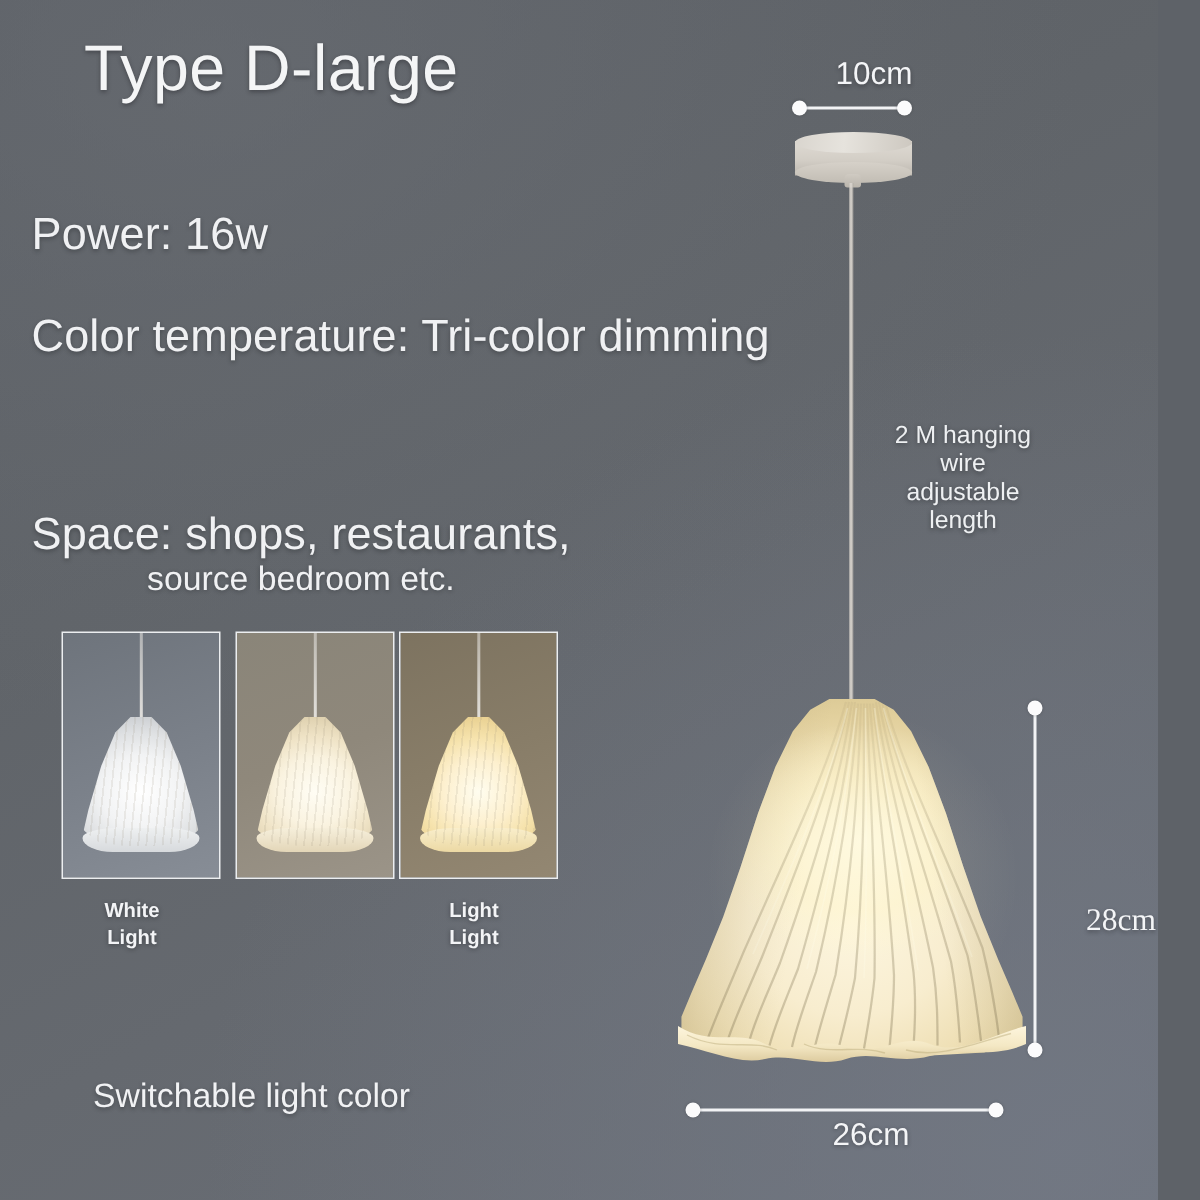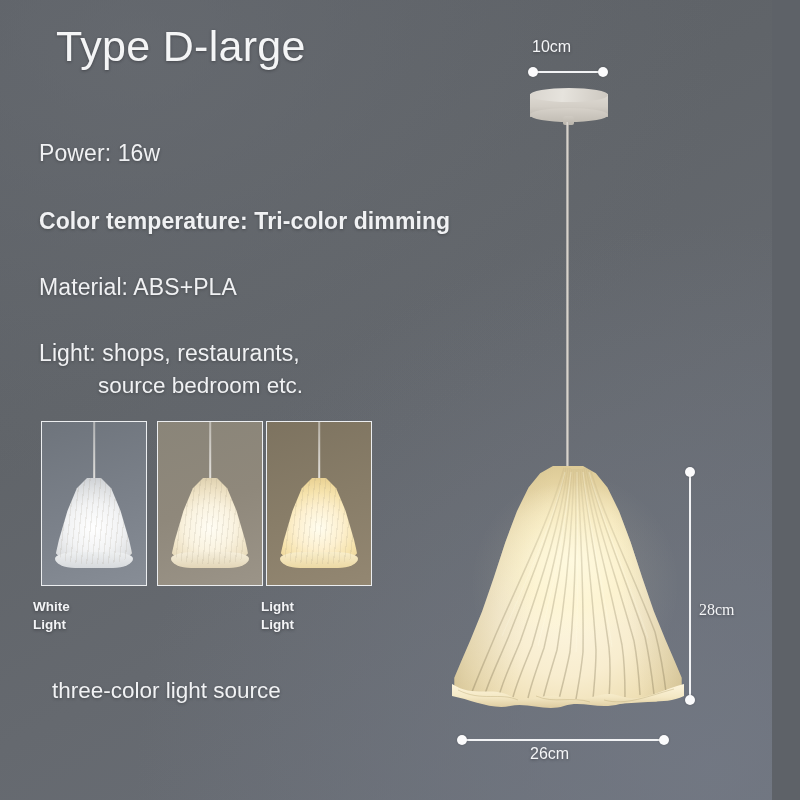--- a/index.html
+++ b/index.html
@@ -17,27 +17,27 @@
   }
   .soft-glow{position:absolute;border-radius:50%;pointer-events:none;}
 
   
   .title{
     position:absolute;left:56px;top:22px;
     font-size:43px;color:#f4f5f6;letter-spacing:.3px;
     text-shadow:0 1px 3px rgba(30,32,36,.45);
   }
   .spec{
-    position:absolute;left:39px;
-    font-size:23px;color:#f0f1f3;letter-spacing:.1px;
+    position:absolute;left:21px;
+    font-size:30px;color:#f0f1f3;letter-spacing:.1px;
     text-shadow:0 1px 3px rgba(30,32,36,.4);
     white-space:nowrap;
   }
   .spec-1{top:140px;}
-  .spec-2{top:208px;font-weight:bold;}
+  .spec-2{top:208px;}
   .spec-3{top:274px;}
   .spec-4{top:340px;}
   .spec-4b{position:absolute;left:98px;top:373px;font-size:22.5px;color:#f0f1f3;
     text-shadow:0 1px 3px rgba(30,32,36,.4);white-space:nowrap;}
 
   .caption{
     position:absolute;font-size:22.5px;color:#f1f2f4;
     text-shadow:0 1px 3px rgba(30,32,36,.4);white-space:nowrap;
   }
   .cap-1{left:52px;top:678px;}
@@ -47,21 +47,21 @@
   .swatch{
     position:absolute;top:421px;width:106px;height:165px;
     border:1.6px solid #eceef0;box-sizing:border-box;overflow:hidden;
   }
   .sw-1{left:41px;background:linear-gradient(160deg,#6e747c 0%,#7b818a 55%,#878d96 100%);}
   .sw-2{left:157px;background:linear-gradient(160deg,#8d8madd 0%,#8c8579 50%,#9a9287 100%);
         background:linear-gradient(160deg,#8a8579 0%,#8f887b 50%,#9b9488 100%);}
   .sw-3{left:266px;background:linear-gradient(160deg,#7d7360 0%,#887d68 50%,#938772 100%);}
 
   .sw-label{
-    position:absolute;width:110px;
+    position:absolute;width:110px;text-align:center;
     font-size:13.5px;font-weight:bold;color:#f3f4f6;line-height:1.35;
     text-shadow:0 1px 3px rgba(30,32,36,.5);
   }
   .swl-1{left:33px;top:598px;}
   .swl-2{left:149px;top:592px;}
   .swl-3{left:261px;top:598px;}
 
   
   .mini-cord{
     position:absolute;left:50%;top:0;width:1.6px;height:58px;
@@ -172,43 +172,42 @@
   }
   .hem{
     position:absolute;left:-4px;right:-4px;bottom:-12px;height:40px;
   }
   .dim-line{position:absolute;background:#f2f3f5;}
   .dim-dot{
     position:absolute;width:10px;height:10px;border-radius:50%;
     background:#fbfbfc;box-shadow:0 0 2px rgba(40,42,46,.35);
   }
   .dim-label{
-    position:absolute;color:#f4f5f7;font-size:16px;
-    text-shadow:0 1px 3px rgba(30,32,36,.45);white-space:nowrap;
+    position:absolute;color:#f4f5f7;font-size:21px;
+    text-shadow:0 1px 3px rgba(30,32,36,.45);white-space:nowrap;margin-left:25px;
   }
   .wire-note{
     position:absolute;left:580px;top:281px;width:124px;
     text-align:center;font-size:16.5px;line-height:1.16;color:#eef0f2;
     text-shadow:0 1px 3px rgba(30,32,36,.5);
   }
 </style>
 </head>
 <body>
 
 <div id="stage">
 
   <div class="soft-glow" style="left:430px;top:430px;width:290px;height:310px;
               background:radial-gradient(closest-side,rgba(255,243,205,.16),rgba(255,243,205,0) 72%);"></div>
 
   <div class="title">Type D-large</div>
 
   <div class="spec spec-1">Power: 16w</div>
   <div class="spec spec-2">Color temperature: Tri-color dimming</div>
-  <div class="spec spec-3">Material: ABS+PLA</div>
-  <div class="spec spec-4">Light: shops, restaurants,</div>
+  <div class="spec spec-4">Space: shops, restaurants,</div>
   <div class="spec-4b">source bedroom etc.</div>
 
   <div class="swatch sw-1">
     <div class="mini-cord"></div>
     <div class="mini-shade m1">
       <div class="mini-body"></div>
       <div class="mini-ruffle"></div>
       <div class="mini-pleats"></div>
     </div>
   </div>
@@ -231,35 +230,41 @@
 
   <div class="sw-label swl-1">
     <div>White</div>
     <div>Light</div>
   </div>
   <div class="sw-label swl-3">
     <div>Light</div>
     <div>Light</div>
   </div>
 
-  <div class="caption cap-1">three-color light source</div>
+  <div class="caption cap-2">Switchable light color</div>
 
   <div class="dim-label" style="left:532px;top:38px;">10cm</div>
   <div class="dim-line" style="left:533px;top:70.5px;width:70px;height:2.4px;"></div>
   <div class="dim-dot" style="left:528px;top:67px;"></div>
   <div class="dim-dot" style="left:598px;top:67px;"></div>
 
   <div class="canopy">
     <div class="canopy-side"></div>
     <div class="canopy-bot"></div>
     <div class="canopy-top"></div>
     <div class="canopy-nip"></div>
   </div>
   <div class="cord"></div>
 
+  <div class="wire-note">
+    <div>2 M hanging</div>
+    <div>wire</div>
+    <div>adjustable</div>
+    <div>length</div>
+  </div>
 
   <div class="shade">
     <div class="shade-body"></div>
 
     <svg class="shade-pleats" viewBox="0 0 232 238" preserveAspectRatio="none">
       <defs>
         <linearGradient id="pl" x1="0" y1="0" x2="0" y2="1">
           <stop offset="0%" stop-color="#8d8160" stop-opacity=".10"></stop>
           <stop offset="45%" stop-color="#8d8160" stop-opacity=".30"></stop>
           <stop offset="100%" stop-color="#7d7252" stop-opacity=".40"></stop>

